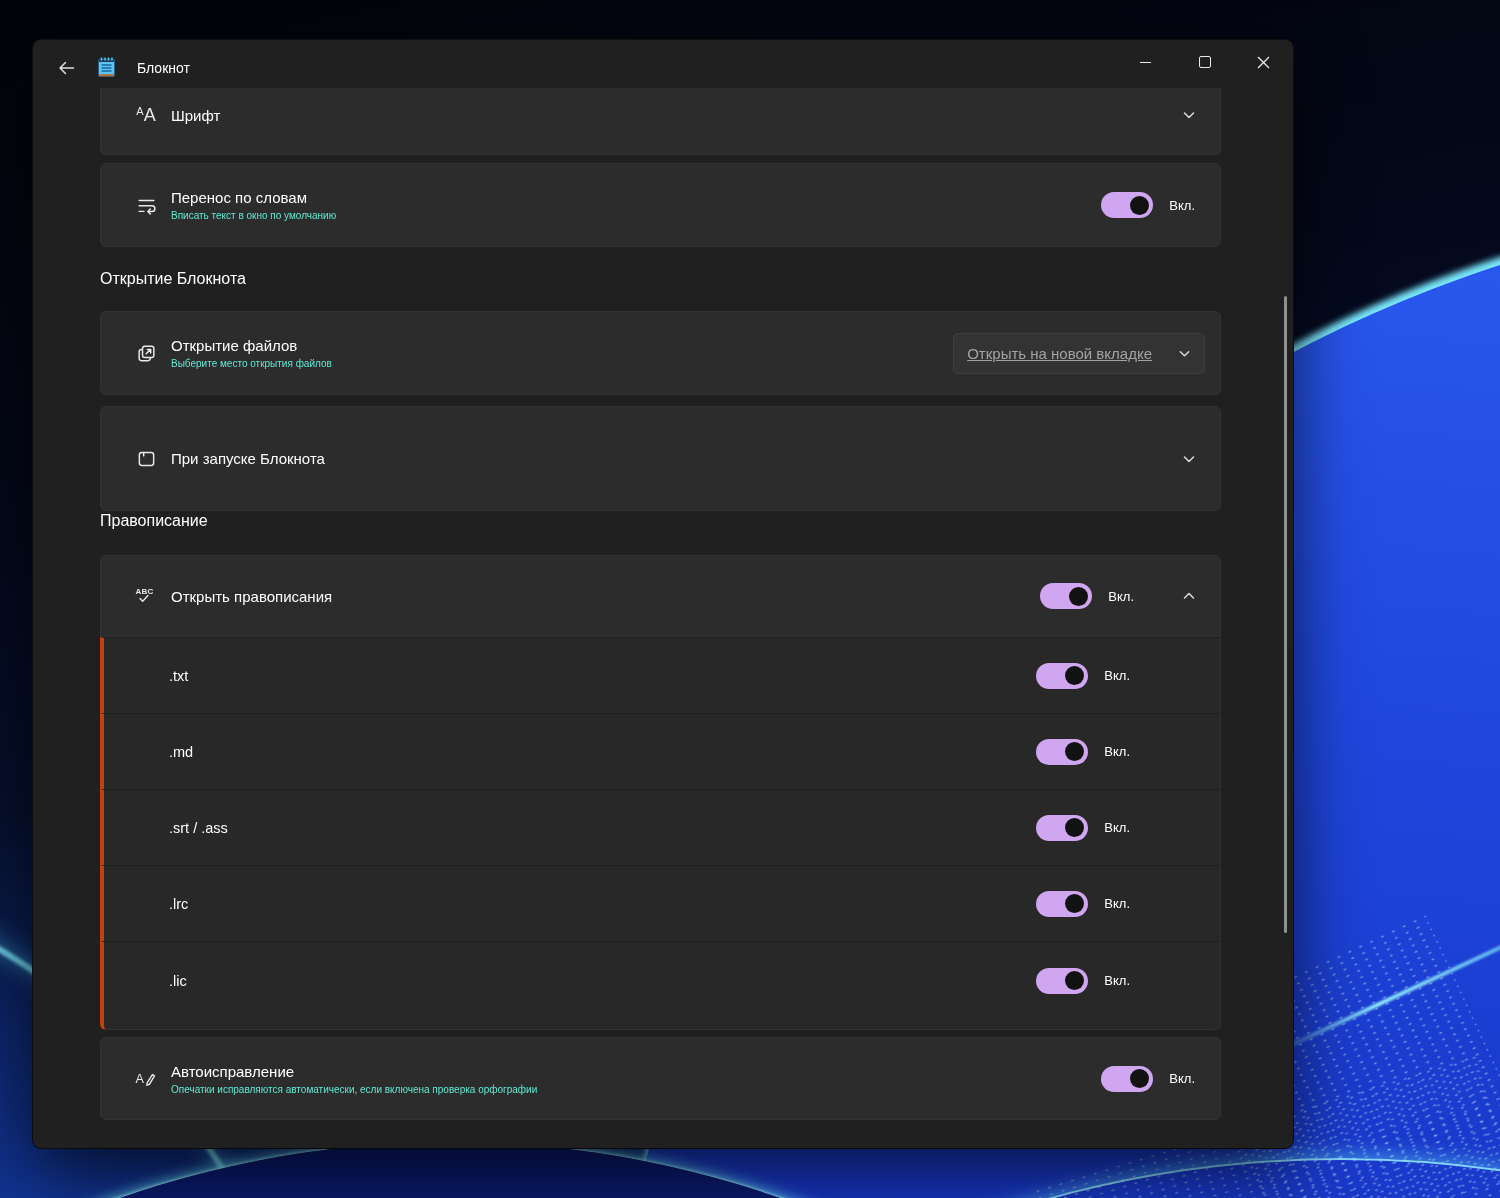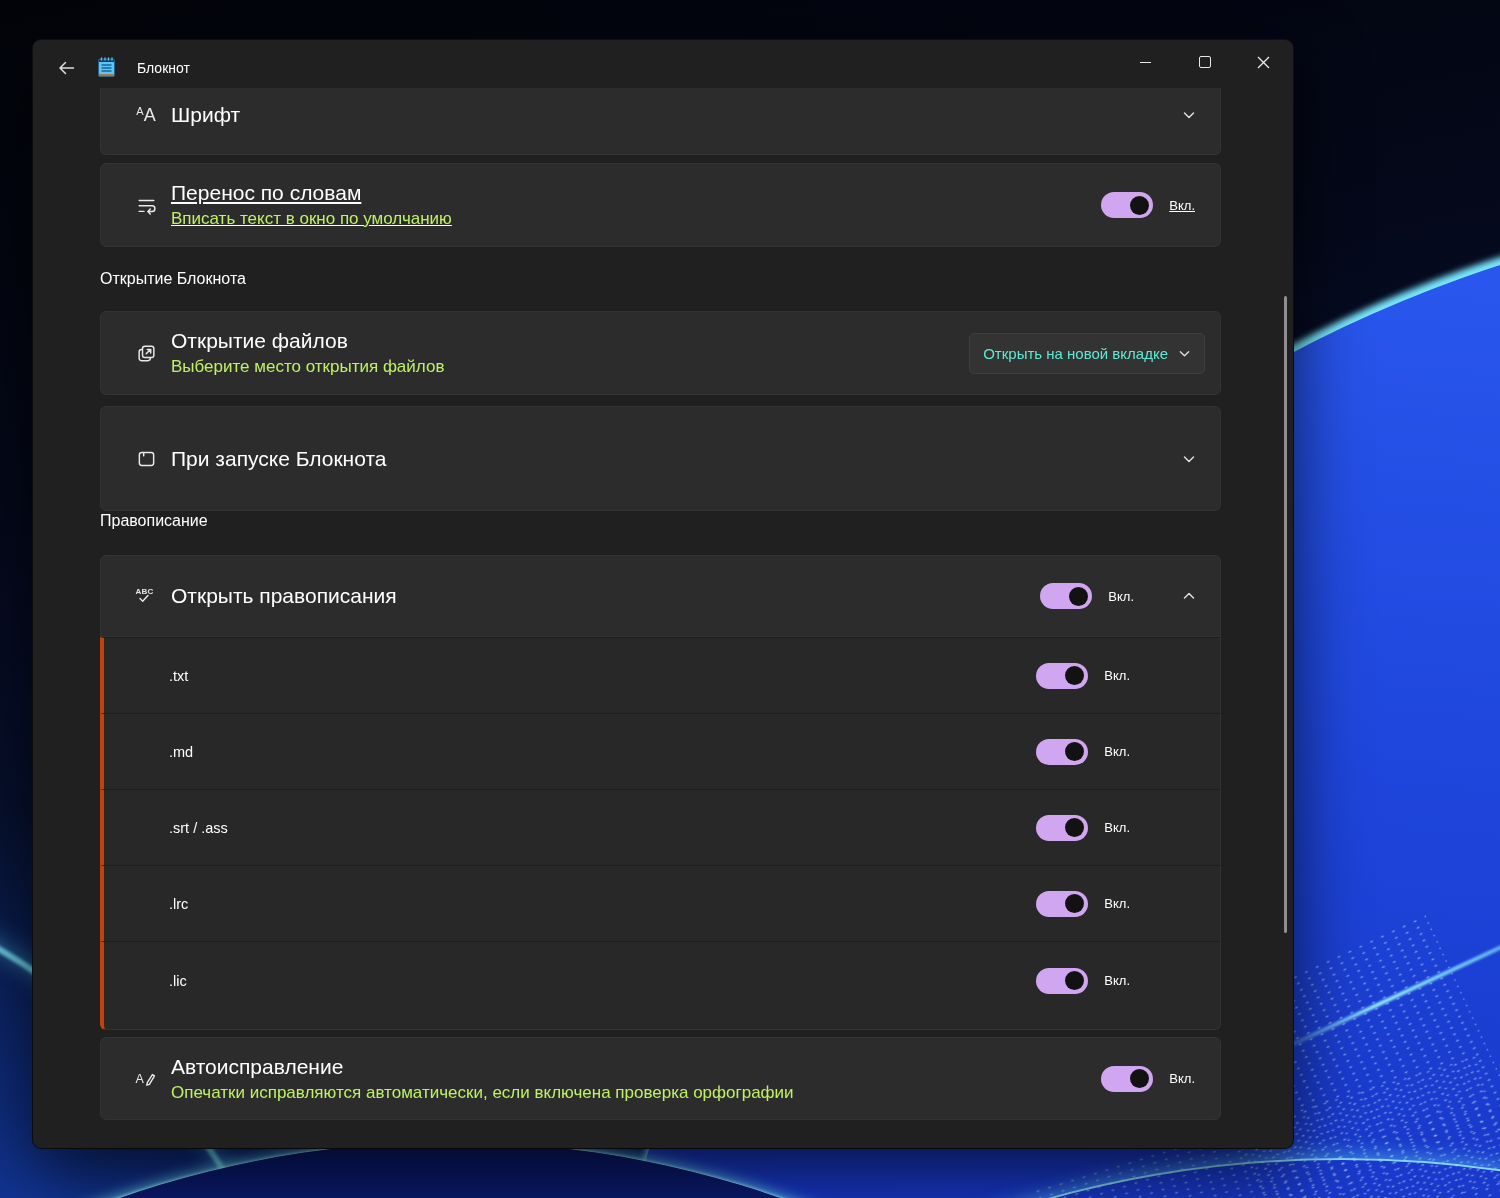--- a/index.html
+++ b/index.html
@@ -47,52 +47,52 @@
   .winctl   { position:absolute; right:0; top:0; display:flex; }
   .winctl .wbtn { width:59px; height:44px; display:flex; align-items:center; justify-content:center; color:#ececec; }
   .max-box  { width:10px; height:10px; border:1.3px solid #e8e8e8; border-radius:2px; }
   .min-bar  { width:11px; height:0; border-top:1.4px solid #e8e8e8; }
 
   
   .card { position:absolute; left:67px; width:1121px; box-sizing:border-box;
           background:#2c2c2c; border:1px solid #333333; border-radius:6px;
           display:flex; align-items:center; }
   .card-font    { top:48px;  height:67px; border-top:none; border-radius:0 0 6px 6px; padding-bottom:12px; }
-  .card-wrap    { top:123px; height:84px;text-decoration:underline; }
+  .card-wrap    { top:123px; height:84px; }
   .card-open    { top:271px; height:84px; }
   .card-startup { top:366px; height:105px; }
   .card-auto    { top:997px; height:83px; }
 
   .section-h { position:absolute; left:67px; font-size:16px; color:#ffffff; }
   .sec-open  { top:230px; }
   .sec-spell { top:472px; }
 
   .cicon { width:24px; margin:0 13px 0 33px; flex:none; display:flex; align-items:center; justify-content:center; color:#e9e9e9; }
   .cicon svg { stroke:#e9e9e9; fill:none; stroke-width:1.4; stroke-linecap:round; stroke-linejoin:round; }
   .titles { display:flex; flex-direction:column; gap:4px; }
-  .c-title { font-size:21px; color:#fff; }
-  .c-sub   { font-size:17px; color:#bef264; }
+  .c-title { font-size:15px; color:#fff; }
+  .c-sub   { font-size:10px; color:#5eead4; }
 
   .right { margin-left:auto; display:flex; align-items:center; }
   .mr25  { margin-right:25px; }
   .mr24  { margin-right:24px; }
   .mr90  { margin-right:90px; }
 
   .toggle { width:52px; height:26px; border-radius:13px; background:var(--accent,#cfa6ef); position:relative; flex:none; }
   .toggle .knob { position:absolute; right:4px; top:3.5px; width:19px; height:19px; border-radius:50%; background:#121212; }
   .toggle-label { font-size:13px; color:#fff; margin-left:16px; }
 
   .chev { display:flex; align-items:center; }
   .chev svg { stroke:#dedede; fill:none; stroke-width:1.5; stroke-linecap:round; stroke-linejoin:round; }
   .chev-gap { margin-left:48px; }
 
   .dropdown { margin-left:auto; margin-right:15px; height:41px; box-sizing:border-box;
               background:#333333; border:1px solid #3e3e3e; border-radius:5px;
-              display:flex; align-items:center; padding:0 13px; gap:10px;
-              font-size:15px; color:#5eead4; }
+              display:flex; align-items:center; padding:0 13px; gap:26px;
+              font-size:15px; color:#a3a3a3;text-decoration:underline; }
 
   
   .expander { position:absolute; left:67px; top:515px; width:1121px; }
   .exp-header { box-sizing:border-box; height:82px; background:#2c2c2c; border:1px solid #333;
                 border-radius:6px 6px 0 0; display:flex; align-items:center; }
   .exp-row { box-sizing:border-box; height:76px; background:#282828;
              border-left:4px solid #c2410c; border-right:1px solid #333; border-top:1px solid #1e1e1e;
              display:flex; align-items:center; }
   .exp-row.last { height:89px; border-bottom:1px solid #333; border-radius:0 0 6px 6px; padding-bottom:10px; }
   .ext-label { font-size:14.5px; color:#fff; margin-left:65px; }

